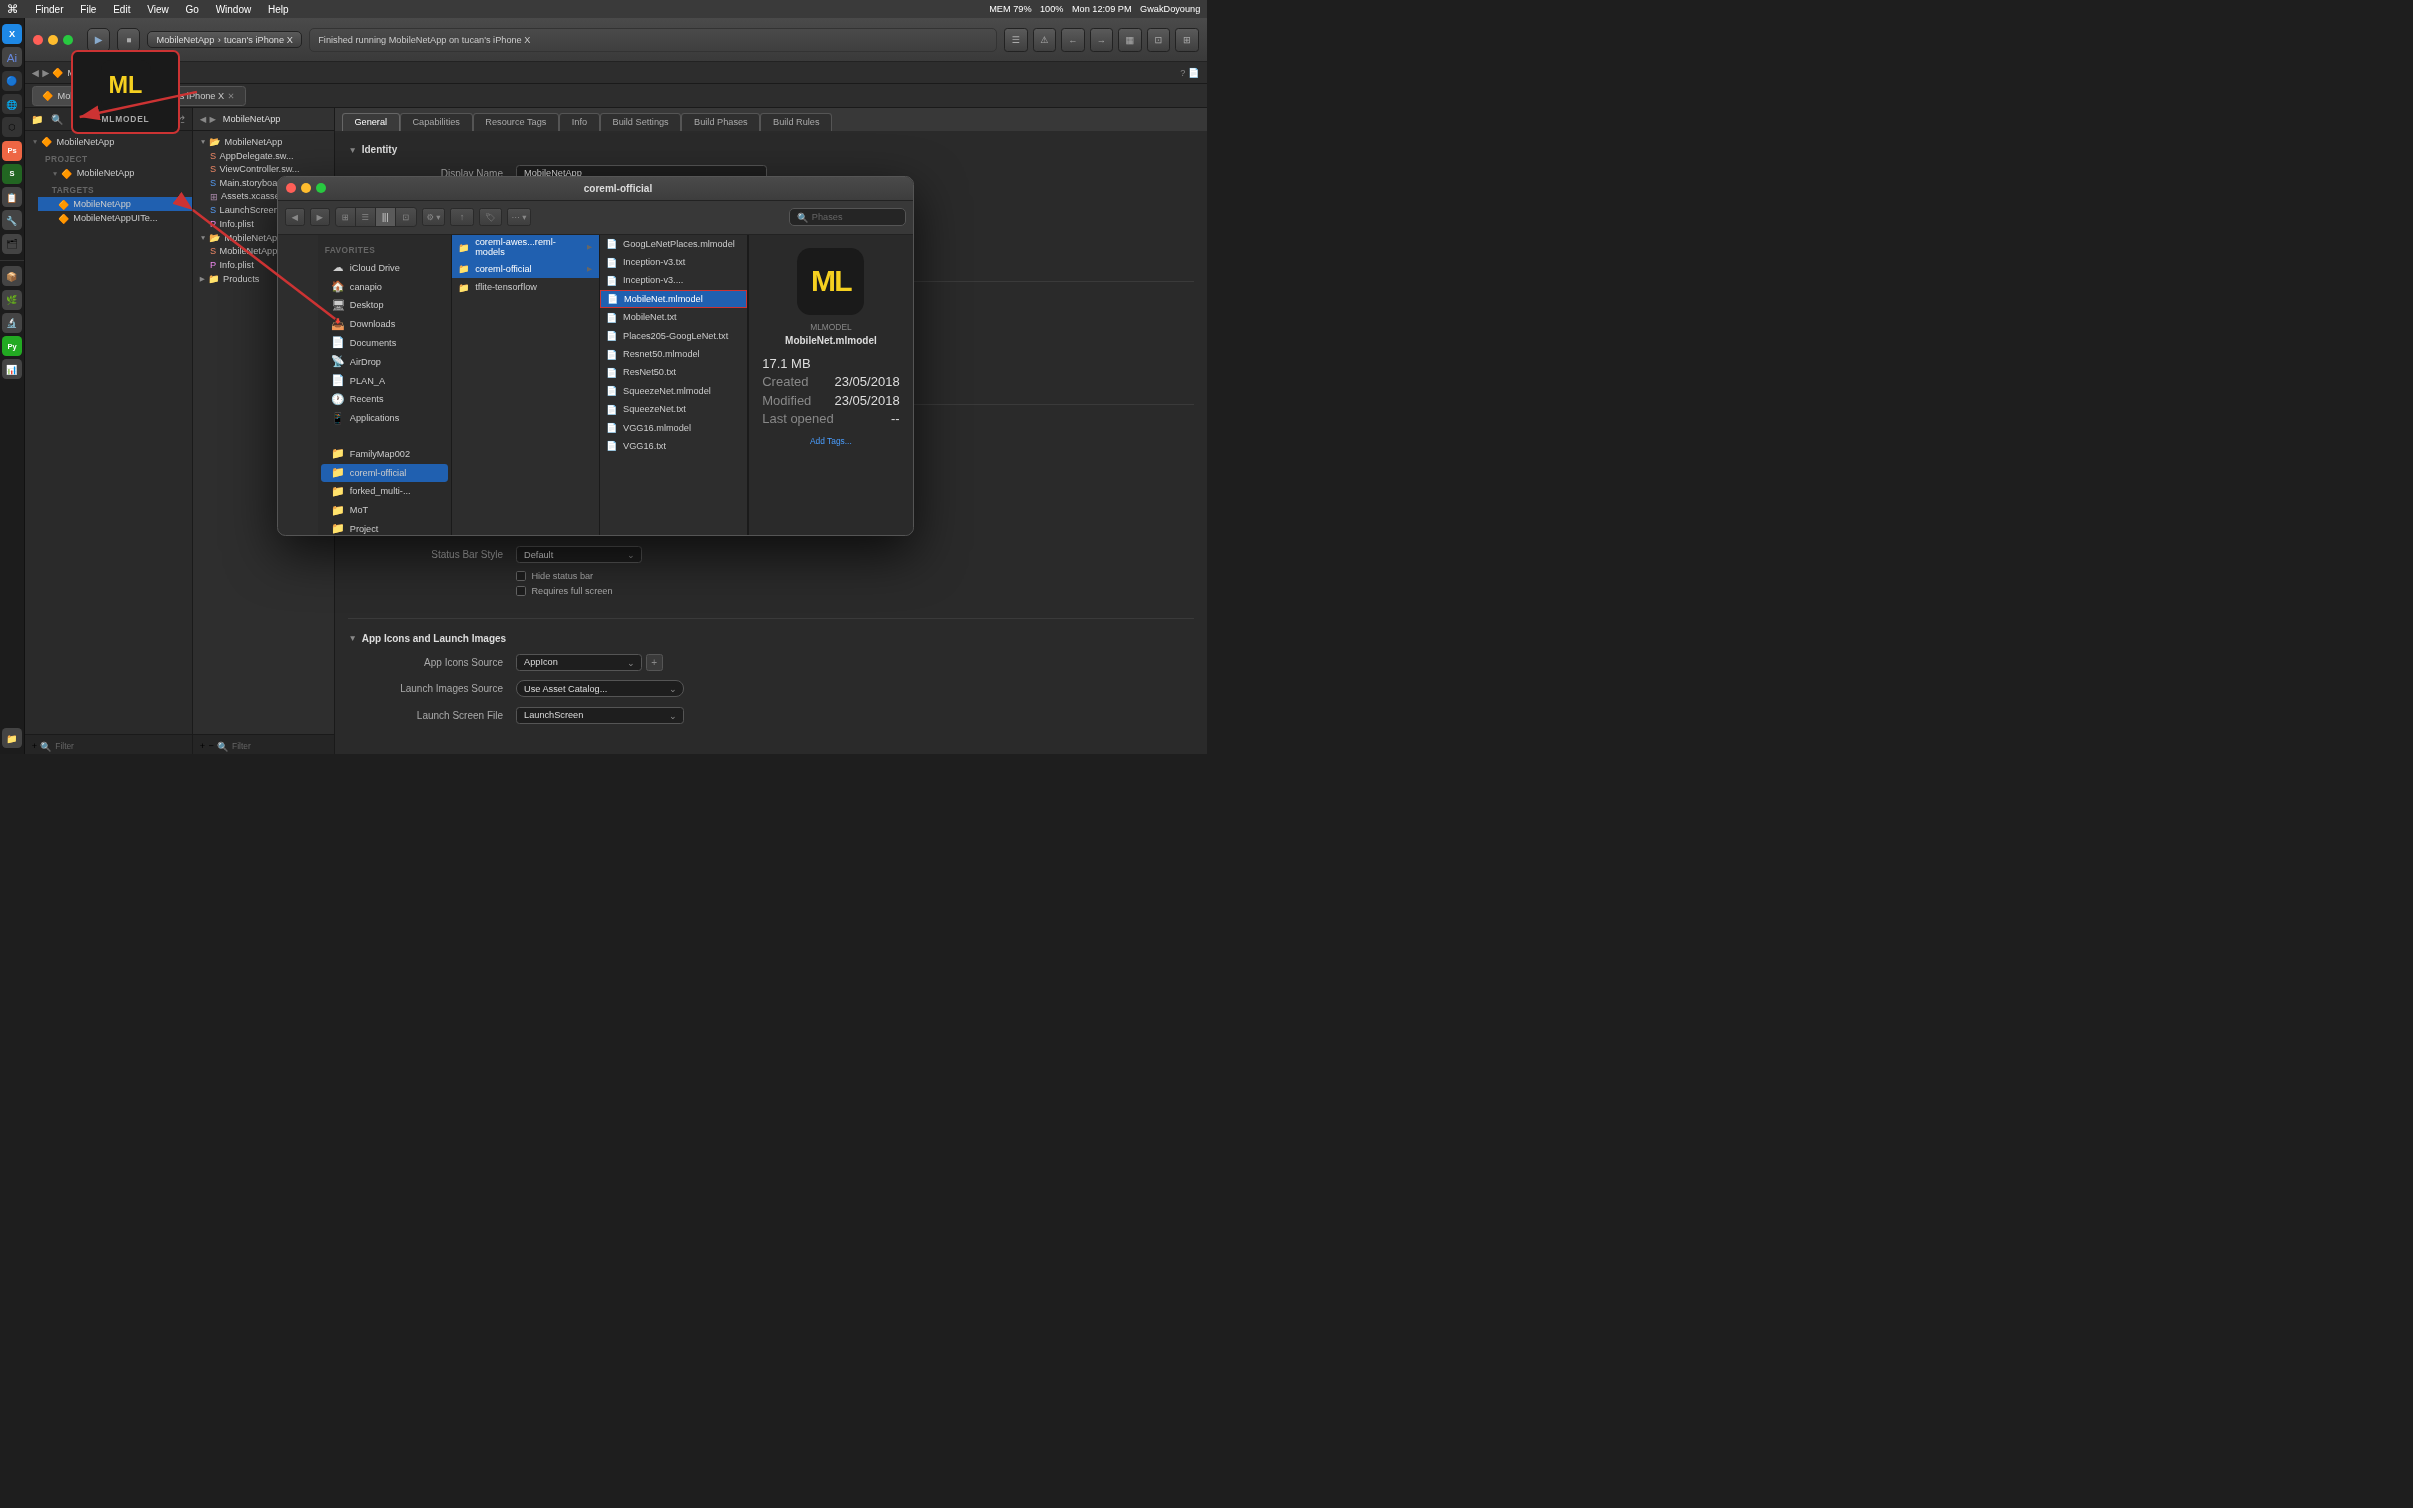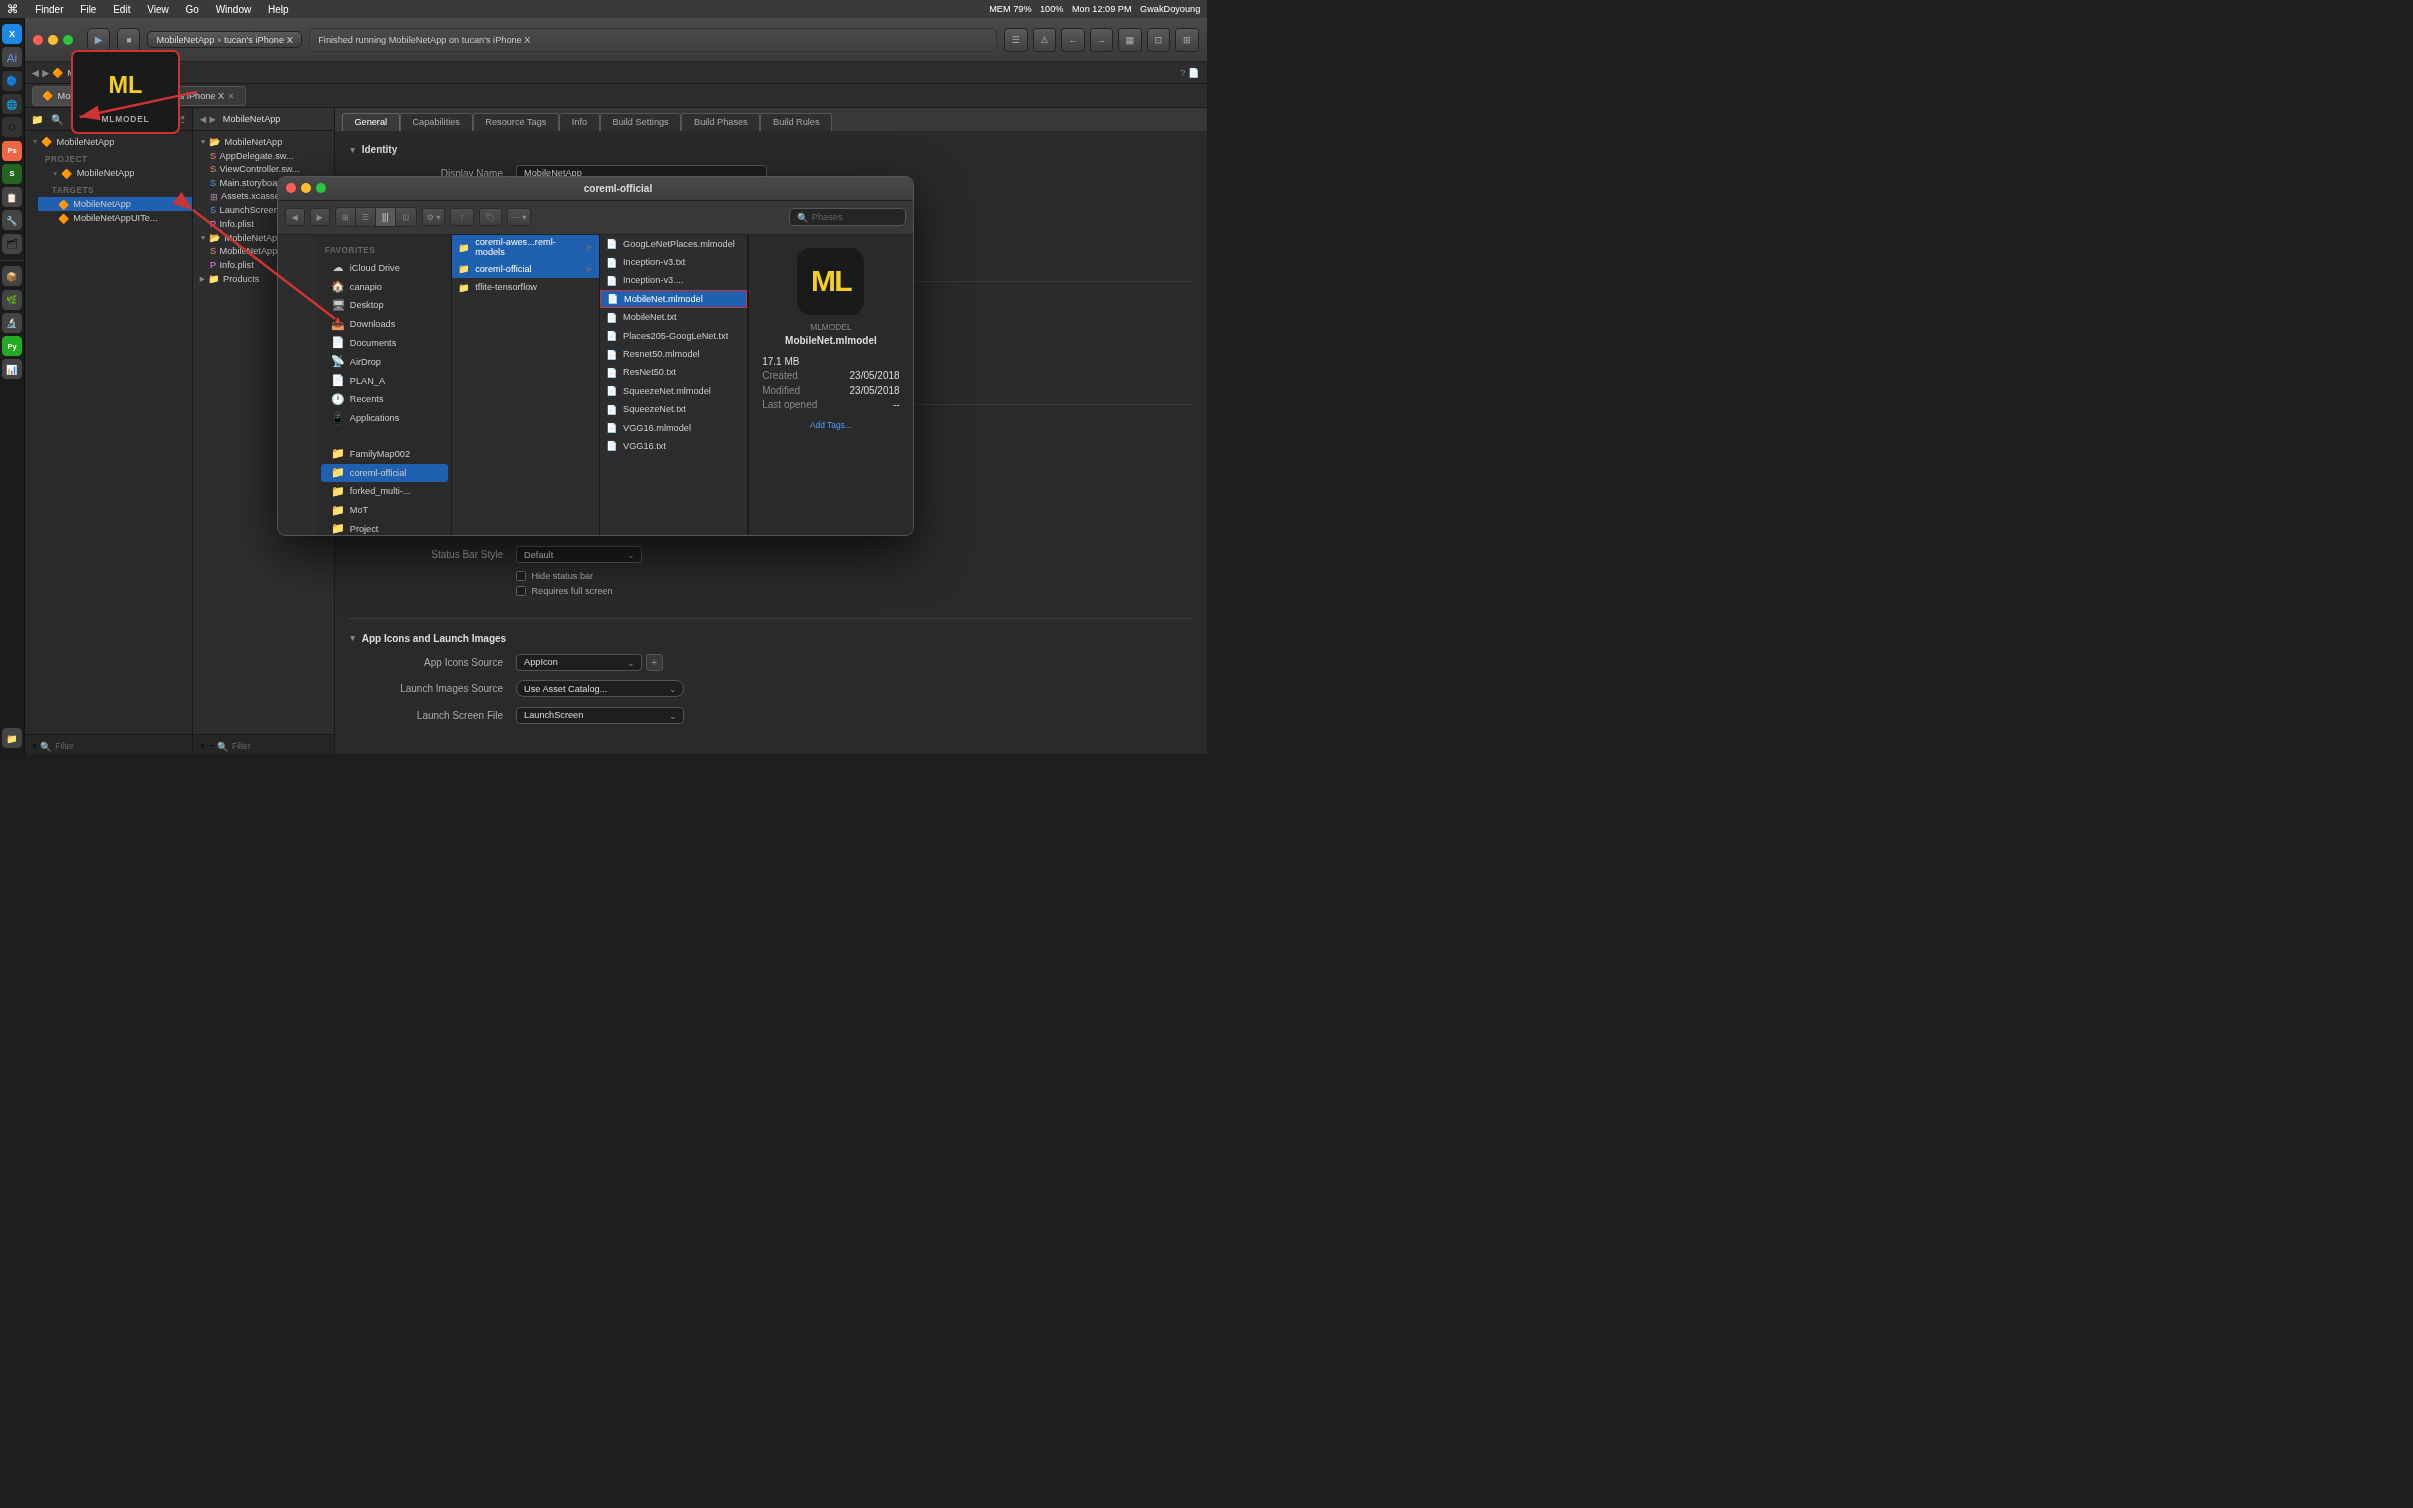--- a/index.html
+++ b/index.html
@@ -551,21 +551,21 @@
       text-align: center;
     }
 
     .preview-info {
       width: 100%;
     }
     .preview-info-row {
       display: flex;
       justify-content: space-between;
       margin-bottom: 3.4px;
-      font-size: 10px;
+      font-size: 13px;
     }
     .preview-info-label { color: #888; }
     .preview-info-value { color: #ddd; }
     .preview-add-tags {
       color: #4a9eff;
       font-size: 8.4px;
       cursor: pointer;
       margin-top: 6.7px;
     }
 

